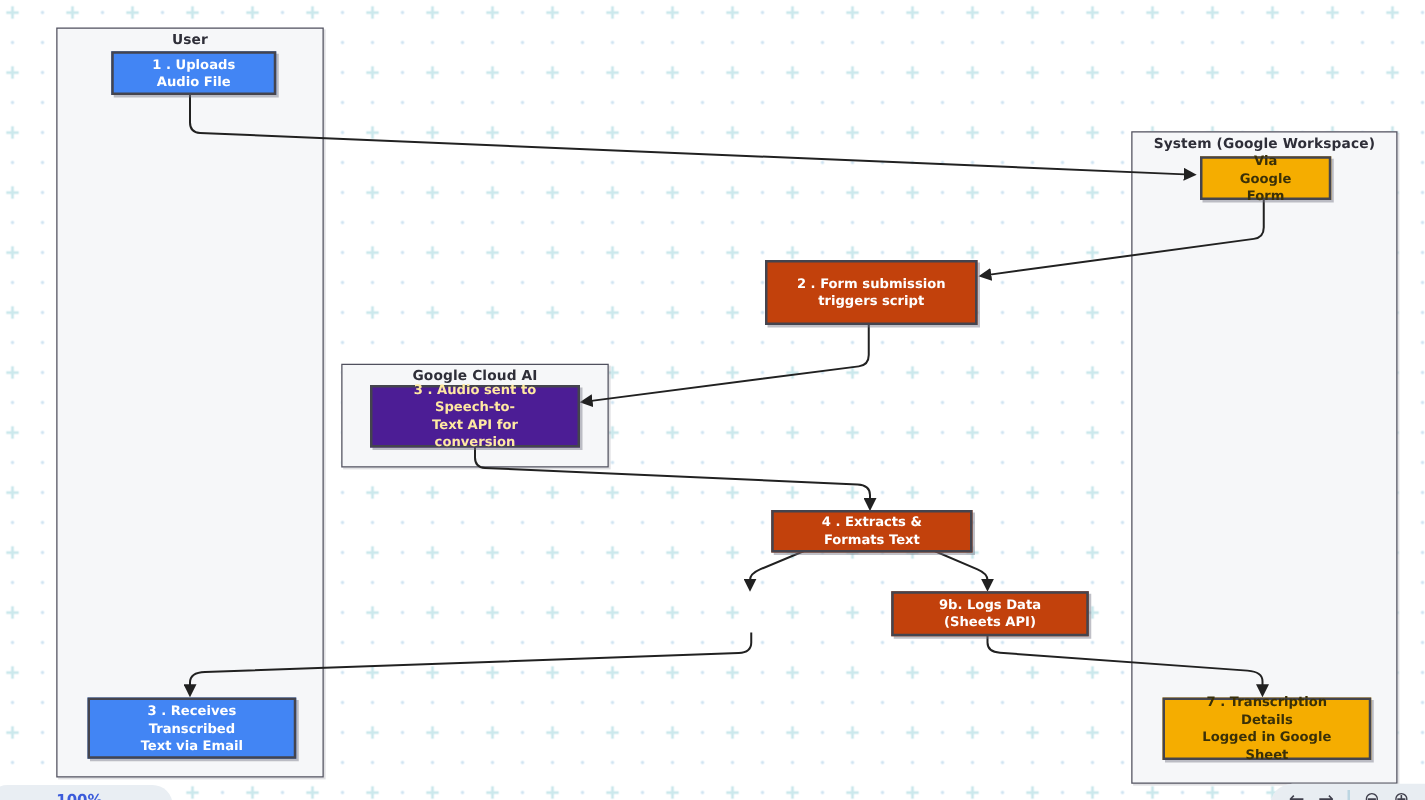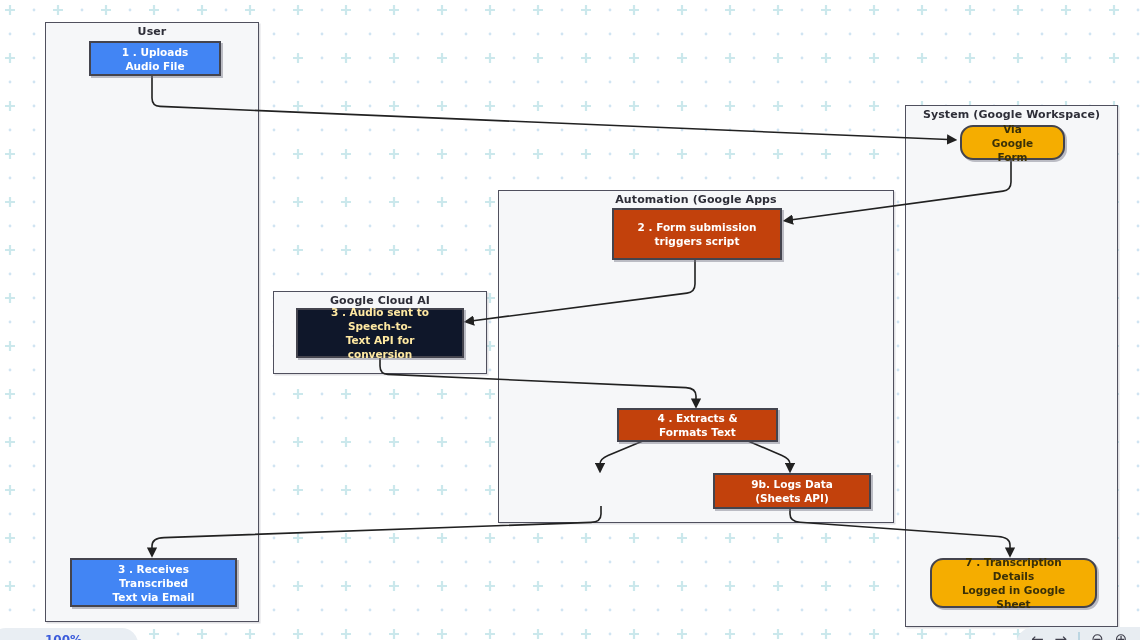--- a/index.html
+++ b/index.html
@@ -21,22 +21,22 @@
     position:absolute;display:flex;align-items:center;justify-content:center;
     text-align:center;border:2px solid #44444e;z-index:4;
     box-shadow:2px 2px 0 rgba(115,115,130,.45);
   }
   .node-label{
     font-size:10.5px;line-height:14px;font-weight:bold;white-space:pre-line;
     padding:0 20px;
   }
   .node.blue{background:#4285f4;}  .node.blue .node-label{color:#ffffff;}
   .node.green{background:#c2410c;} .node.green .node-label{color:#ffffff;}
-  .node.orange{background:#f5ad00;border-radius:13px;}.node.orange .node-label{color:#3a3008;}
-  .node.red{background:#0f172a;}   .node.red .node-label{color:#ffe9a2;}
+  .node.orange{background:#f5ad00;}.node.orange .node-label{color:#3a3008;}
+  .node.red{background:#4c1d95;}   .node.red .node-label{color:#ffe9a2;}
   .bottom-panel{
     position:absolute;background:#e9eef3;z-index:6;overflow:hidden;
   }
   .panel-left{left:-10px;top:628px;width:148px;height:34px;border-radius:16px;}
   .panel-left .pct{
     position:absolute;left:55px;top:5px;font-size:12px;font-weight:bold;color:#3b5bdb;
   }
   .panel-right{
     left:1016px;top:627px;width:150px;height:36px;border-radius:18px;
     display:flex;align-items:flex-start;gap:11px;padding:4px 0 0 15px;box-sizing:border-box;
@@ -63,23 +63,20 @@
       </pattern>
     </defs>
     <rect width="1140" height="640" fill="url(#gridp)"></rect>
   </svg>
 
   <div class="container" style="left:45px;top:22px;width:212px;height:598px;">
     <div class="container-label">User</div>
   </div>
   <div class="container" style="left:905px;top:105px;width:211px;height:520px;">
     <div class="container-label">System (Google Workspace)</div>
-  </div>
-  <div class="container" style="left:498px;top:190px;width:394px;height:331px;">
-    <div class="container-label">Automation (Google Apps</div>
   </div>
   <div class="container" style="left:273px;top:291px;width:212px;height:81px;">
     <div class="container-label">Google Cloud AI</div>
   </div>
 
   <svg class="conn-svg" width="1140" height="640">
     <defs>
       <marker id="arrow" viewBox="0 0 10 10" refX="1" refY="5" markerWidth="6.5" markerHeight="6.5" orient="auto">
         <path d="M0 0 L10 5 L0 10 z" fill="#212121"></path>
       </marker>

